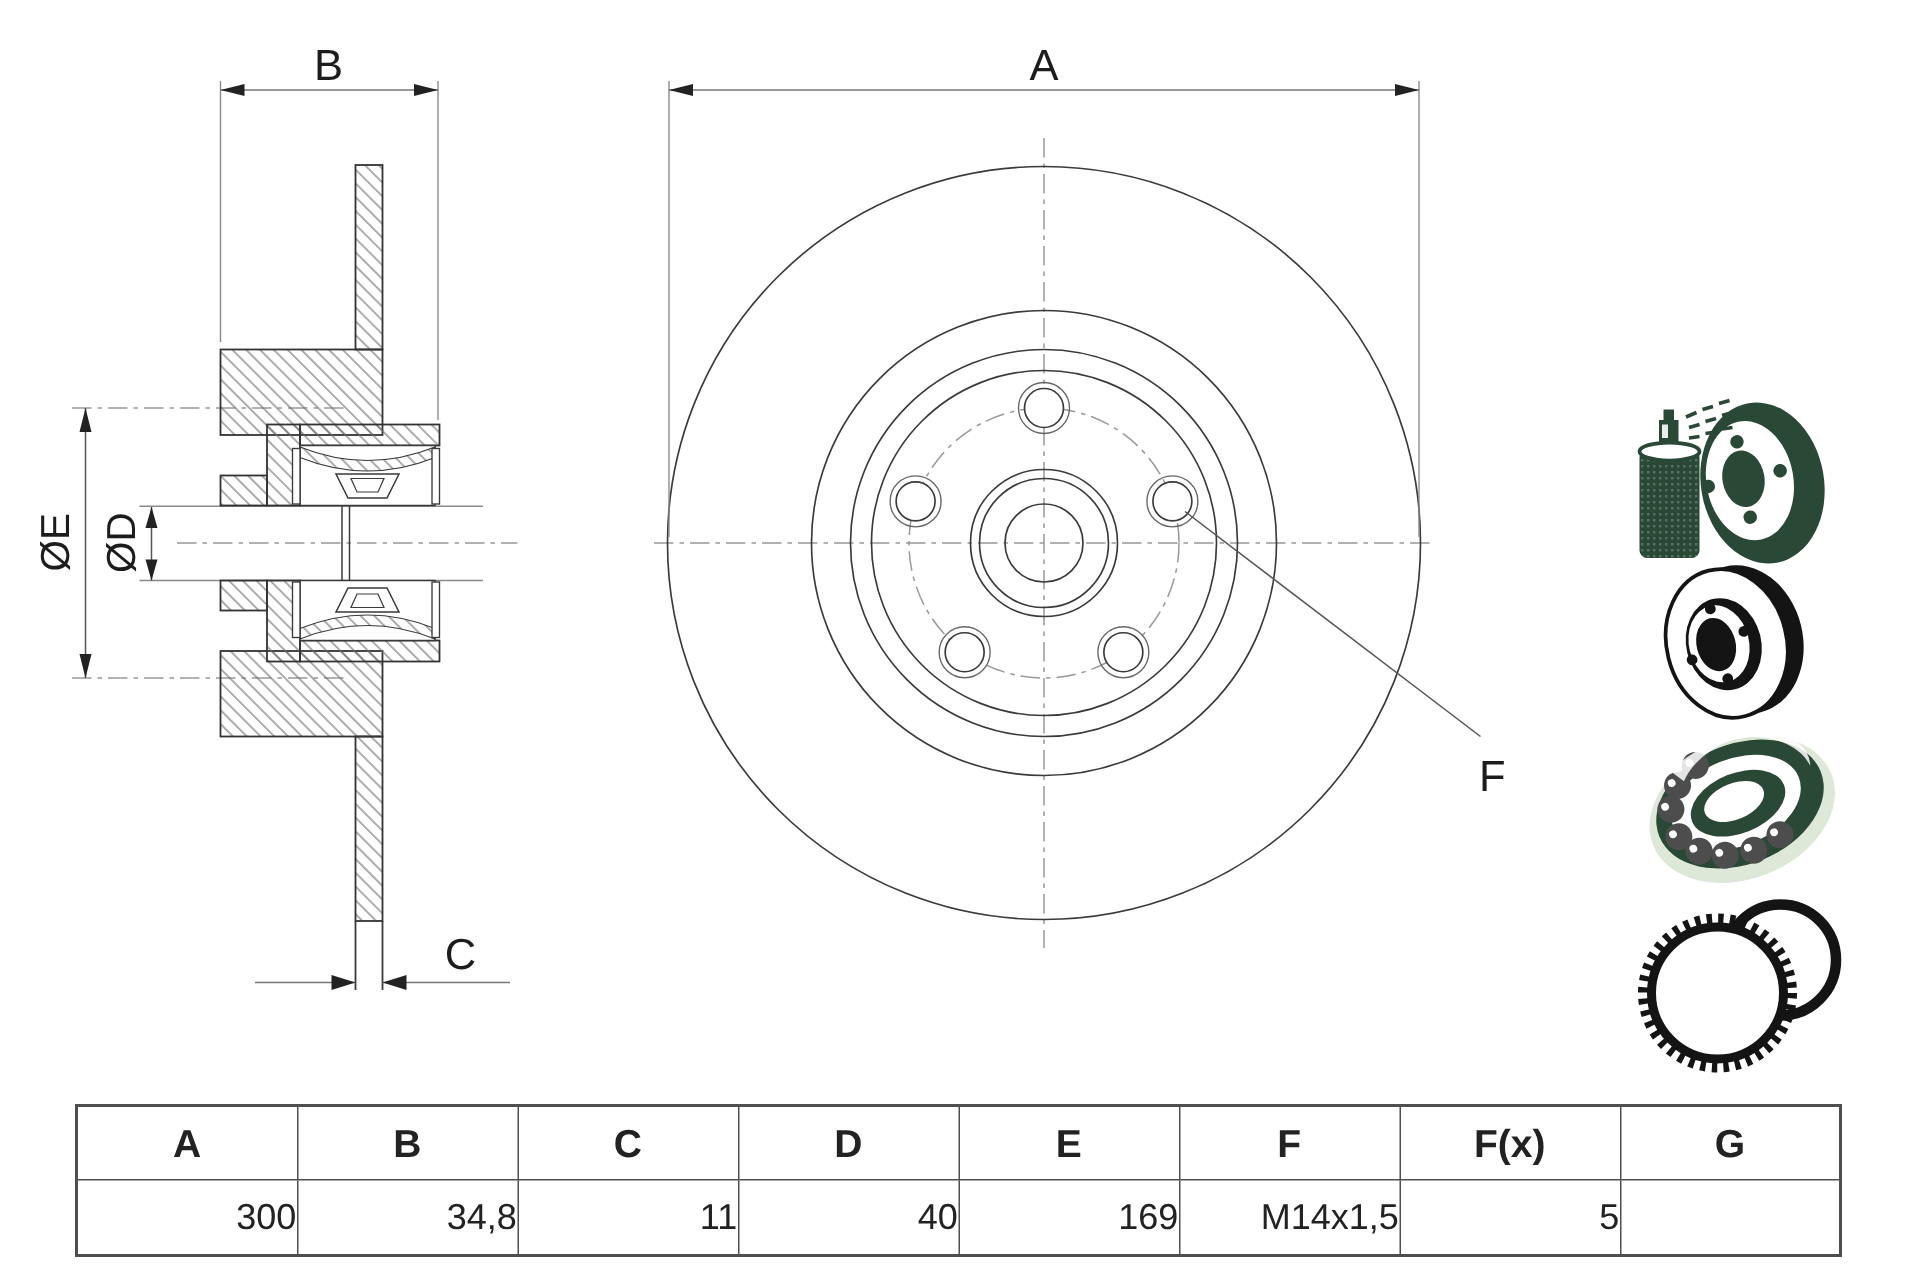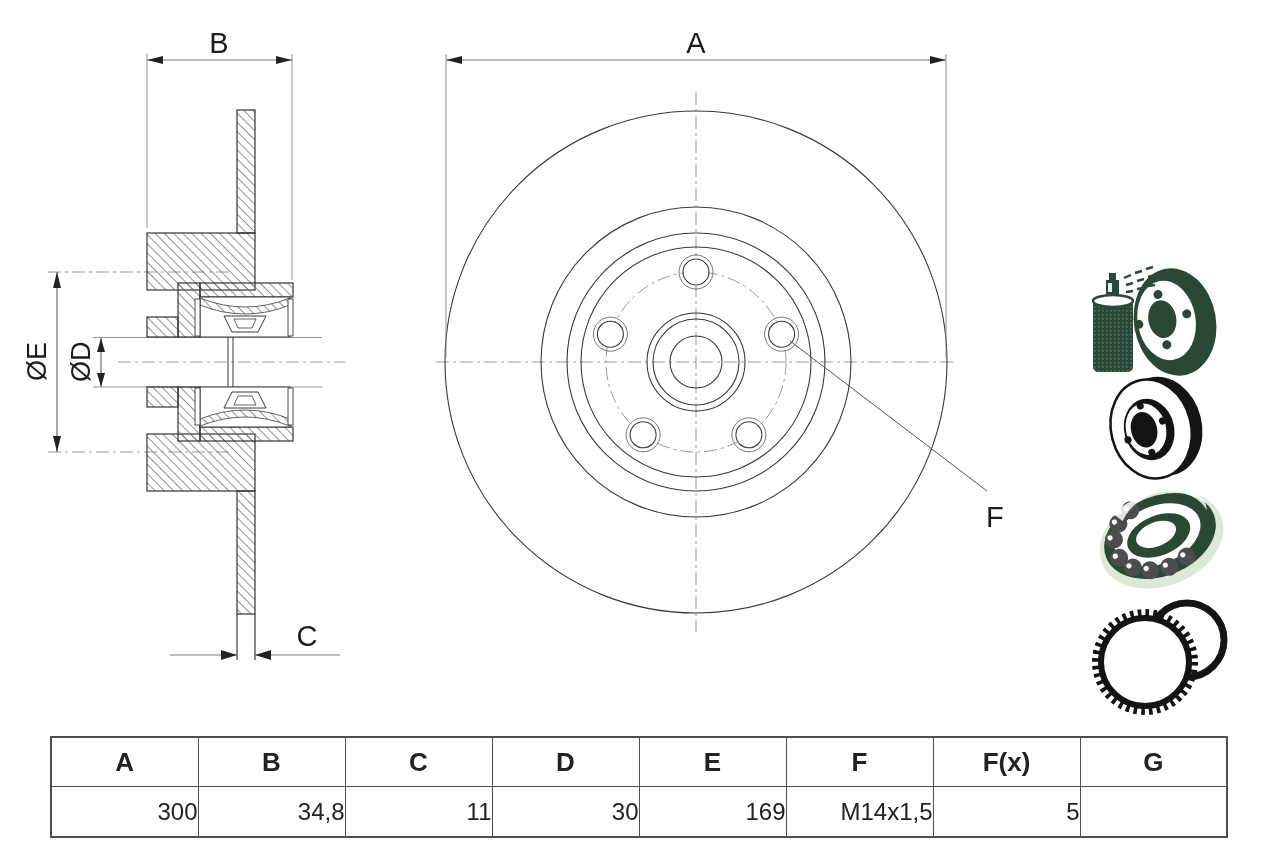--- a/index.html
+++ b/index.html
@@ -259,21 +259,21 @@
     <th>D</th>
     <th>E</th>
     <th>F</th>
     <th>F(x)</th>
     <th>G</th>
   </tr>
   <tr>
     <td>300</td>
     <td>34,8</td>
     <td>11</td>
-    <td>30</td>
+    <td>40</td>
     <td>169</td>
     <td>M14x1,5</td>
     <td>5</td>
     <td></td>
   </tr>
 </tbody>
     </table>
 
 </div>
 

